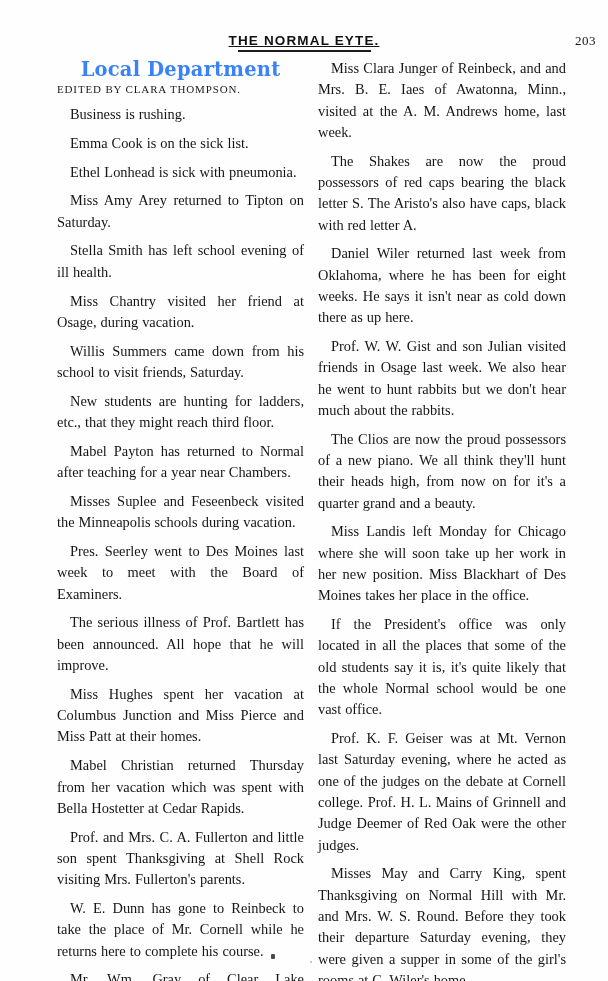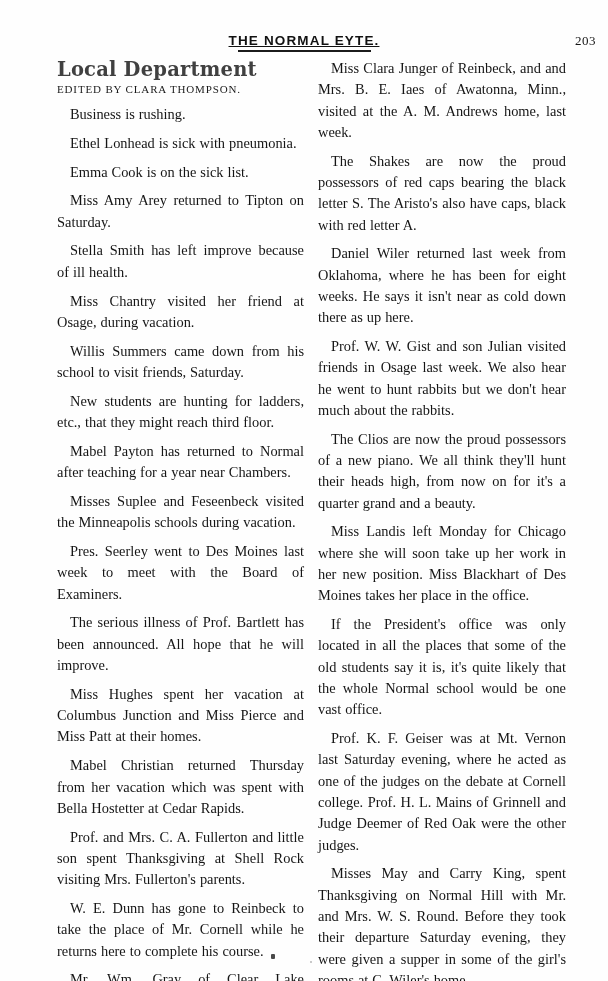--- a/index.html
+++ b/index.html
@@ -65,24 +65,25 @@
   }
   .col {
     position: absolute;
     top: 0;
   }
   .col-left  { left: 57px;  width: 247px; }
   .col-right { left: 318px; width: 248px; }
 
   
   .dept-title {
+    text-align: center;
     font-size: 19.5px;
     line-height: 24px;
     margin: 0 0 1px 0;
-    color: #404040;
+    color: #3b82f6;
     
     font-family: "DejaVu Serif", "Liberation Serif", serif;
     font-weight: bold;
     letter-spacing: 0.2px;
     font-synthesis: none;
   }
   .dept-byline {
     font-family: "Liberation Serif", "DejaVu Serif", serif;
     font-size: 11px;
     letter-spacing: 0.85px;
@@ -124,24 +125,24 @@
     <div class="runhead-folio">203</div>
   </div>
 
   <div class="cols">
 
     <div class="col col-left">
       <h2 class="dept-title">Local Department</h2>
       <div class="dept-byline">Edited by Clara Thompson.</div>
       <div id="left-items">
           <p class="item">Business is rushing.</p>
+          <p class="item">Emma Cook is on the sick list.</p>
           <p class="item">Ethel Lonhead is sick with pneumonia.</p>
-          <p class="item">Emma Cook is on the sick list.</p>
           <p class="item">Miss Amy Arey returned to Tipton on Saturday.</p>
-          <p class="item">Stella Smith has left improve because of ill health.</p>
+          <p class="item">Stella Smith has left school evening of ill health.</p>
           <p class="item">Miss Chantry visited her friend at Osage, during vacation.</p>
           <p class="item">Willis Summers came down from his school to visit friends, Saturday.</p>
           <p class="item">New students are hunting for ladders, etc., that they might reach third floor.</p>
           <p class="item">Mabel Payton has returned to Normal after teaching for a year near Chambers.</p>
           <p class="item">Misses Suplee and Feseenbeck visited the Minneapolis schools during vacation.</p>
           <p class="item">Pres. Seerley went to Des Moines last week to meet with the Board of Examiners.</p>
           <p class="item">The serious illness of Prof. Bartlett has been announced. All hope that he will improve.</p>
           <p class="item">Miss Hughes spent her vacation at Columbus Junction and Miss Pierce and Miss Patt at their homes.</p>
           <p class="item">Mabel Christian returned Thursday from her vacation which was spent with Bella Hostetter at Cedar Rapids.</p>
           <p class="item">Prof. and Mrs. C. A. Fullerton and little son spent Thanksgiving at Shell Rock visiting Mrs. Fullerton's parents.</p>

